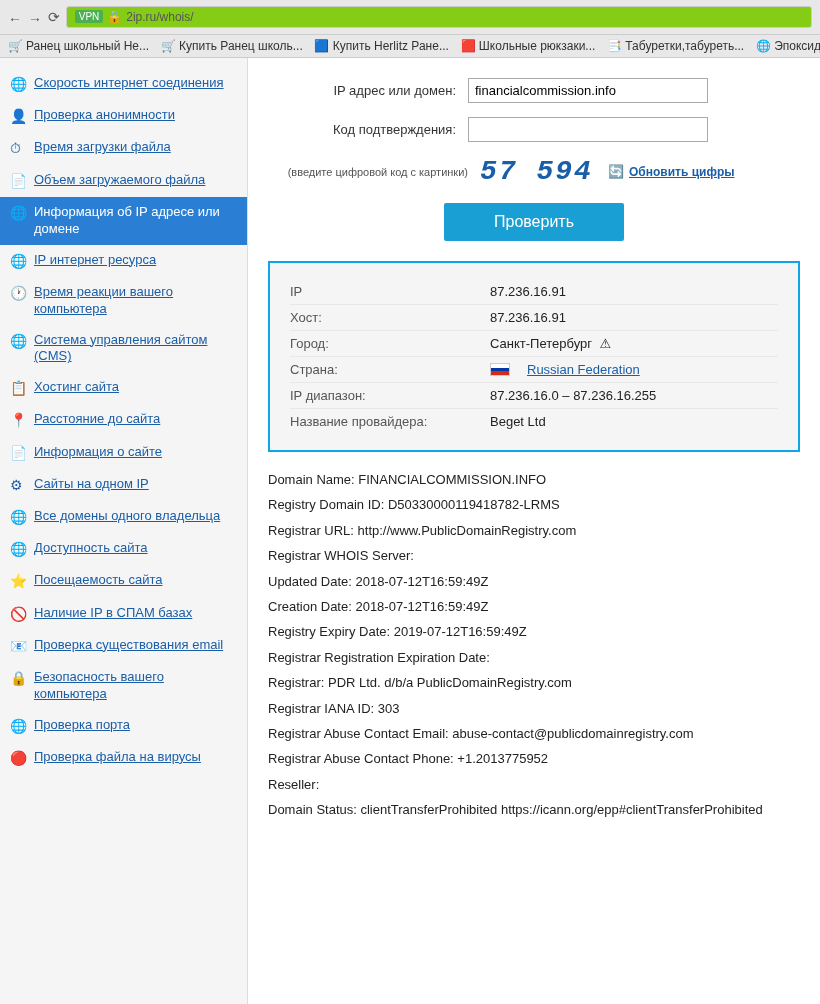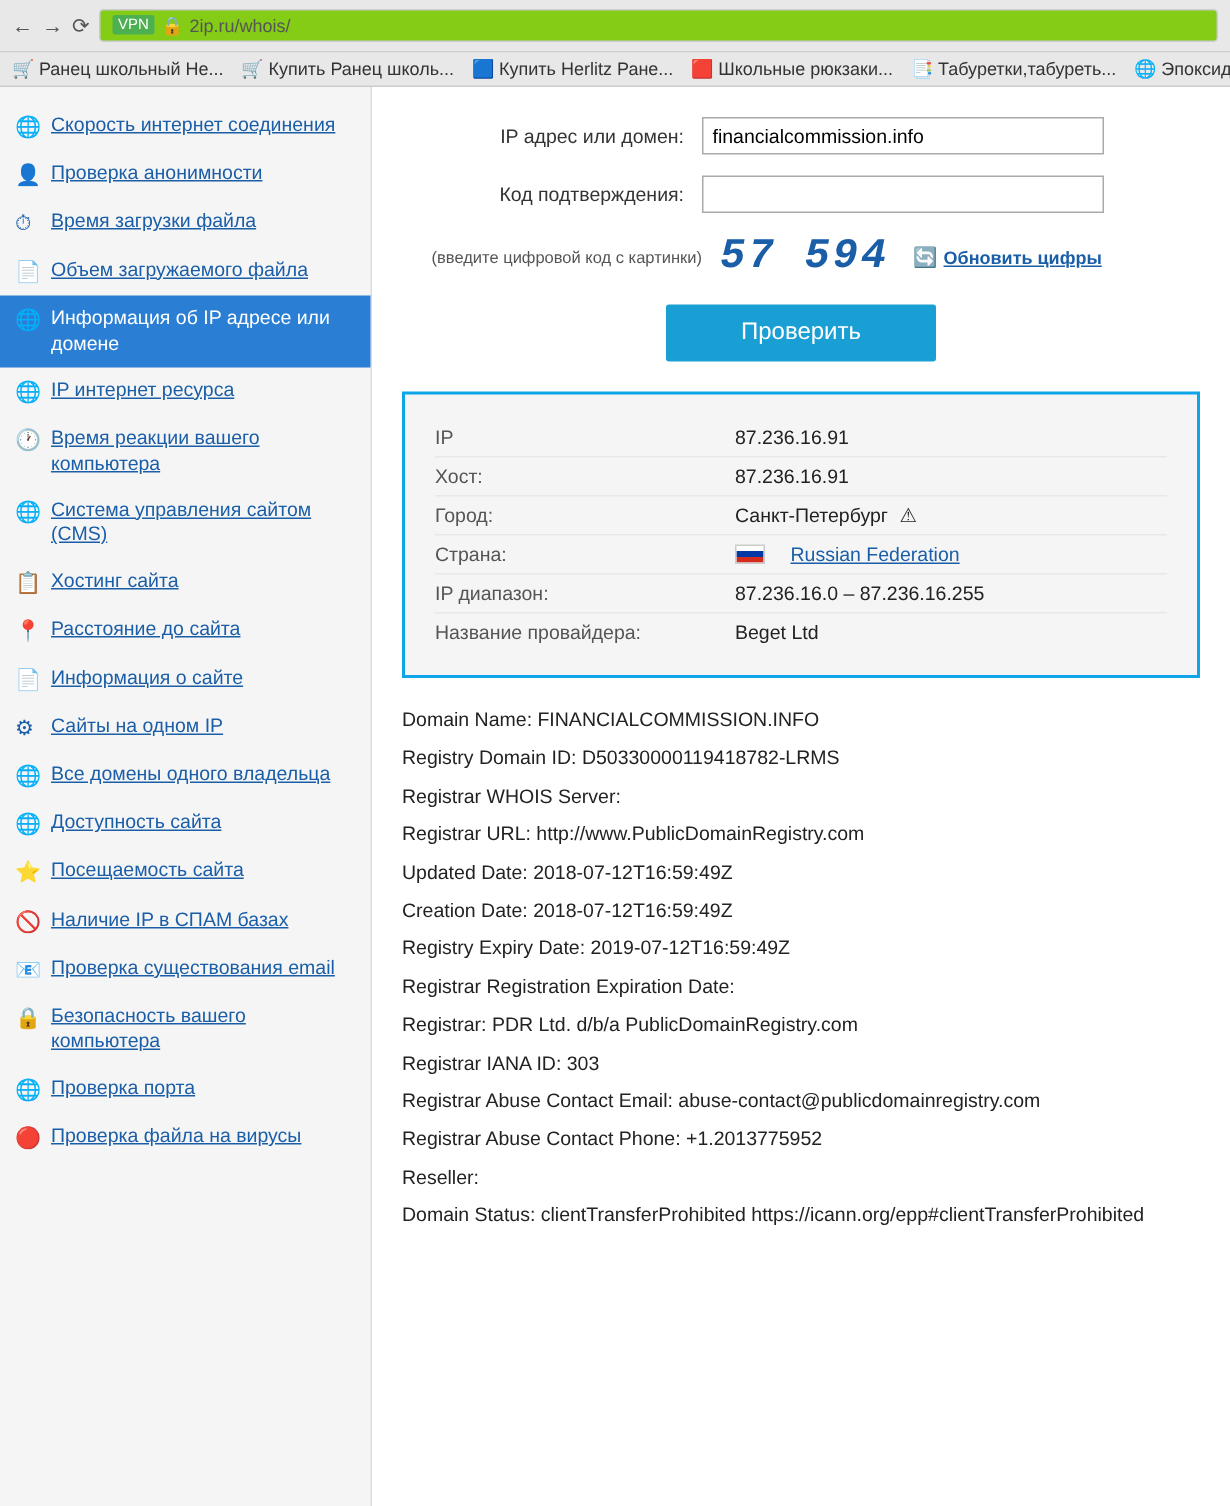--- a/index.html
+++ b/index.html
@@ -96,21 +96,21 @@
       margin-bottom: 14px;
     }
     .form-label {
       text-align: right;
       width: 200px;
       padding-right: 12px;
       font-size: 13px;
       color: #333;
     }
     .form-input {
-      width: 268px;
+      width: 240px;
       padding: 4px 6px;
       border: 1px solid #aaa;
       font-size: 13px;
     }
     .captcha-img {
       font-size: 28px;
       font-style: italic;
       color: #1a5ea8;
       font-weight: bold;
       letter-spacing: 2px;
@@ -338,22 +338,22 @@
       </div>
       <div class="result-row">
         <div class="result-label">Название провайдера:</div>
         <div class="result-value">Beget Ltd</div>
       </div>
     </div>
 
     <div class="whois-section">
       <p>Domain Name: FINANCIALCOMMISSION.INFO</p>
       <p>Registry Domain ID: D50330000119418782-LRMS</p>
+      <p>Registrar URL: http://www.PublicDomainRegistry.com</p>
       <p>Registrar WHOIS Server:</p>
-      <p>Registrar URL: http://www.PublicDomainRegistry.com</p>
       <p>Updated Date: 2018-07-12T16:59:49Z</p>
       <p>Creation Date: 2018-07-12T16:59:49Z</p>
       <p>Registry Expiry Date: 2019-07-12T16:59:49Z</p>
       <p>Registrar Registration Expiration Date:</p>
       <p>Registrar: PDR Ltd. d/b/a PublicDomainRegistry.com</p>
       <p>Registrar IANA ID: 303</p>
       <p>Registrar Abuse Contact Email: abuse-contact@publicdomainregistry.com</p>
       <p>Registrar Abuse Contact Phone: +1.2013775952</p>
       <p>Reseller:</p>
       <p>Domain Status: clientTransferProhibited https://icann.org/epp#clientTransferProhibited</p>

